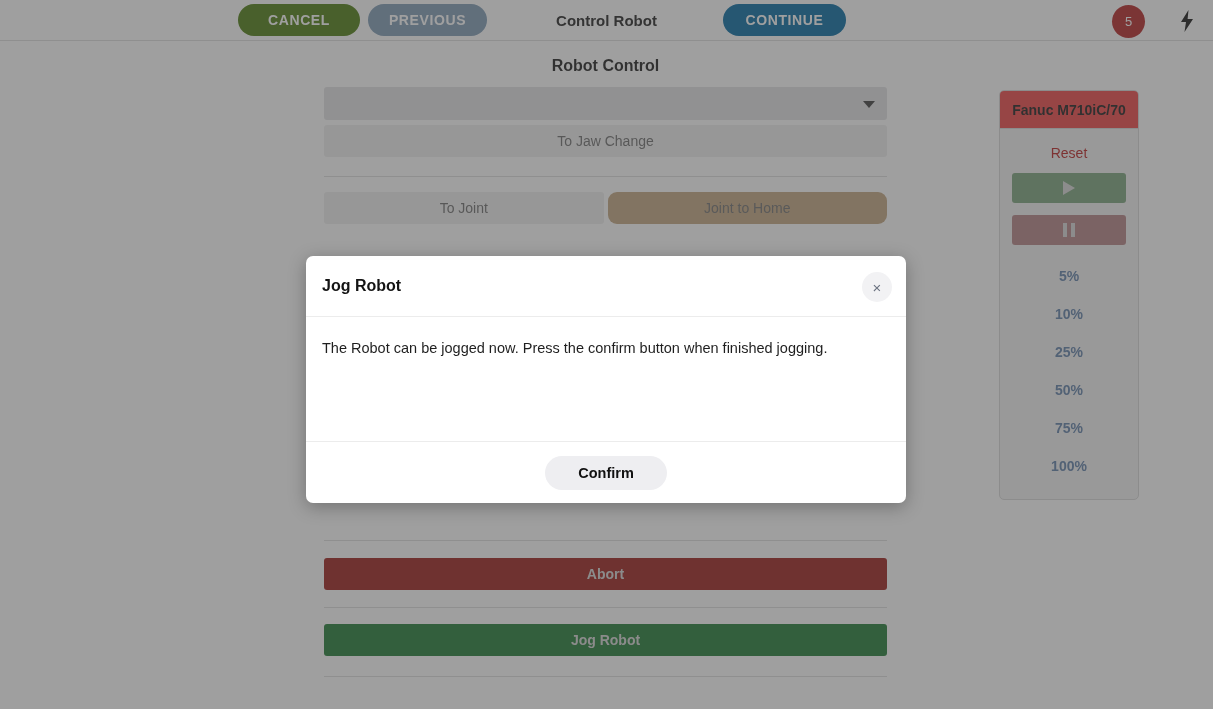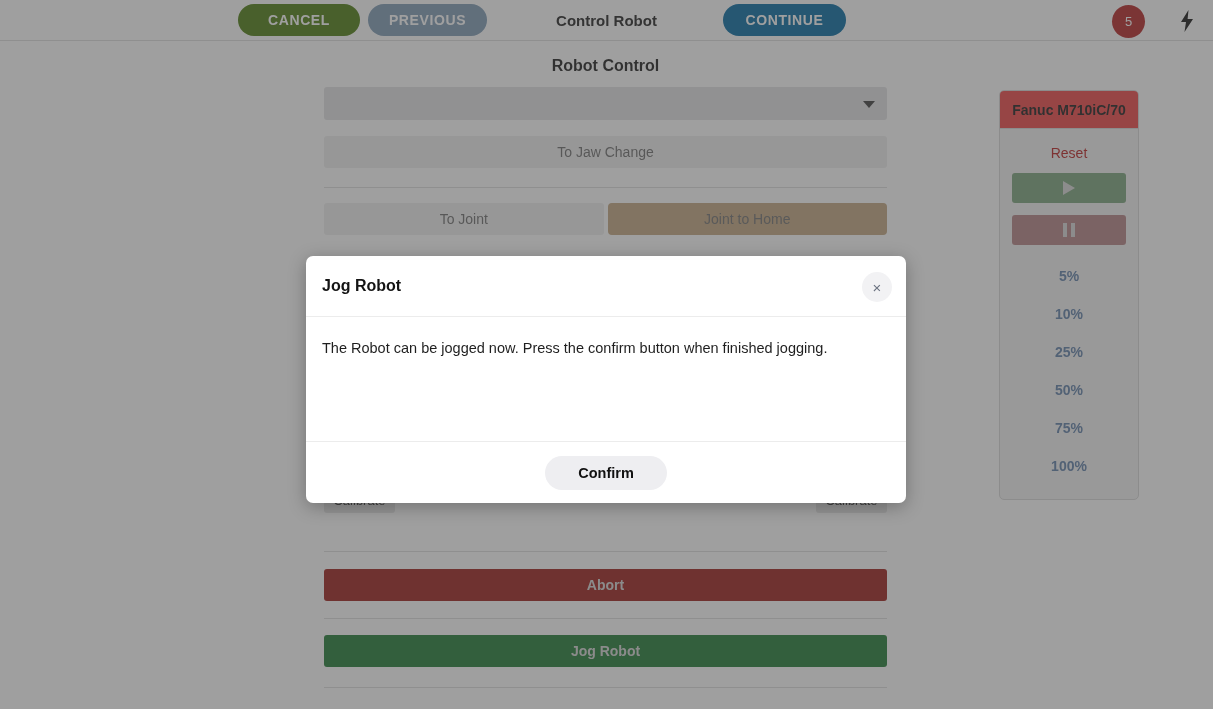--- a/index.html
+++ b/index.html
@@ -139,39 +139,39 @@
     border-radius: 3px;
     height: 32px;
     font-size: 14px;
     font-family: "Liberation Sans", sans-serif;
     cursor: pointer;
   }
   .btn-muted {
     background: #efefef;
     color: #6c6c6c;
   }
-  .row-jaw { margin-top: 16px; }
+  .row-jaw { margin-top: 5px; }
 
   .divider {
     height: 1px;
     background: #dedede;
     margin: 19px 0 0 0;
   }
 
   .row-two {
     display: flex;
     gap: 4px;
     margin-top: 15px;
   }
   .row-two > * { flex: 1; }
   .btn-tan {
     background: #c2a57f;
     color: #6f6f6f;
     border: none;
-    border-radius: 4px;
+    border-radius: 9px;
     height: 32px;
     font-size: 14px;
     font-family: "Liberation Sans", sans-serif;
     cursor: pointer;
   }
 
   .spacer-block { height: 252px; }
 
   .calib-row {
     display: flex;

